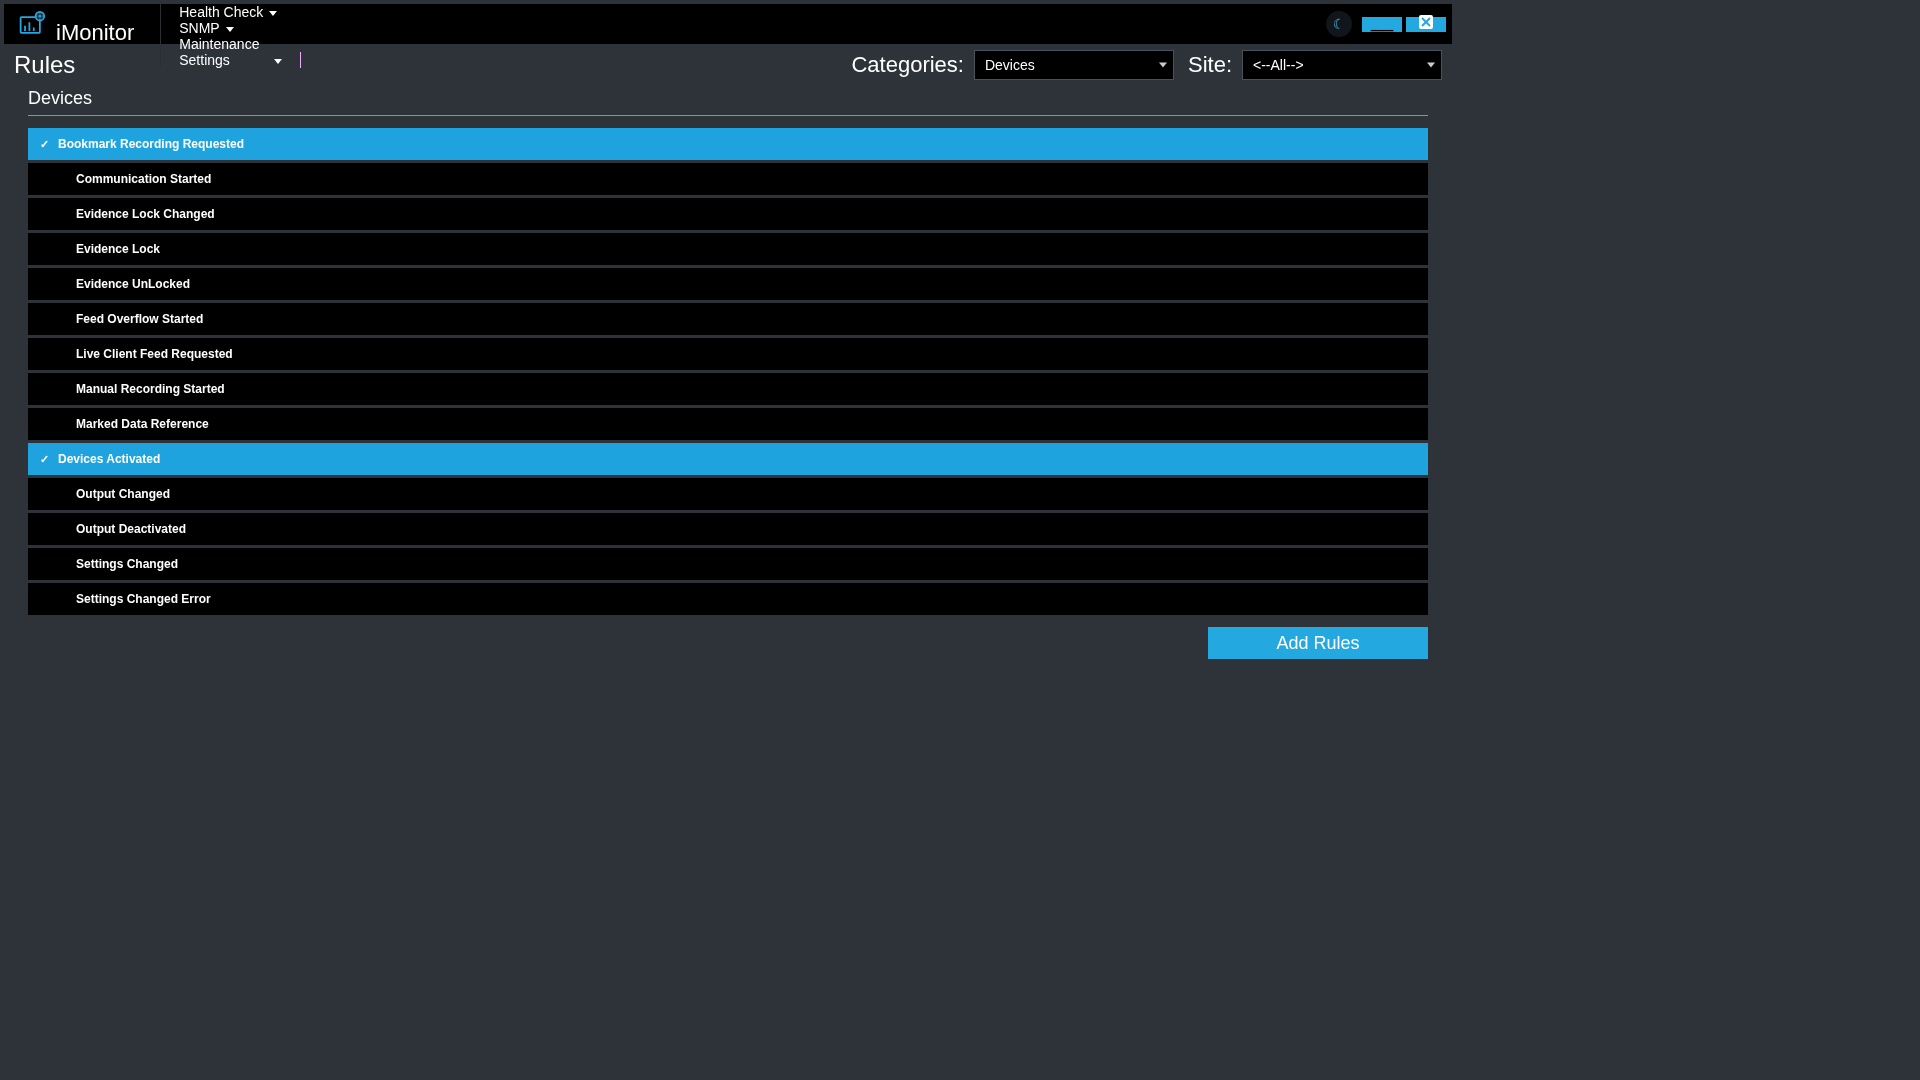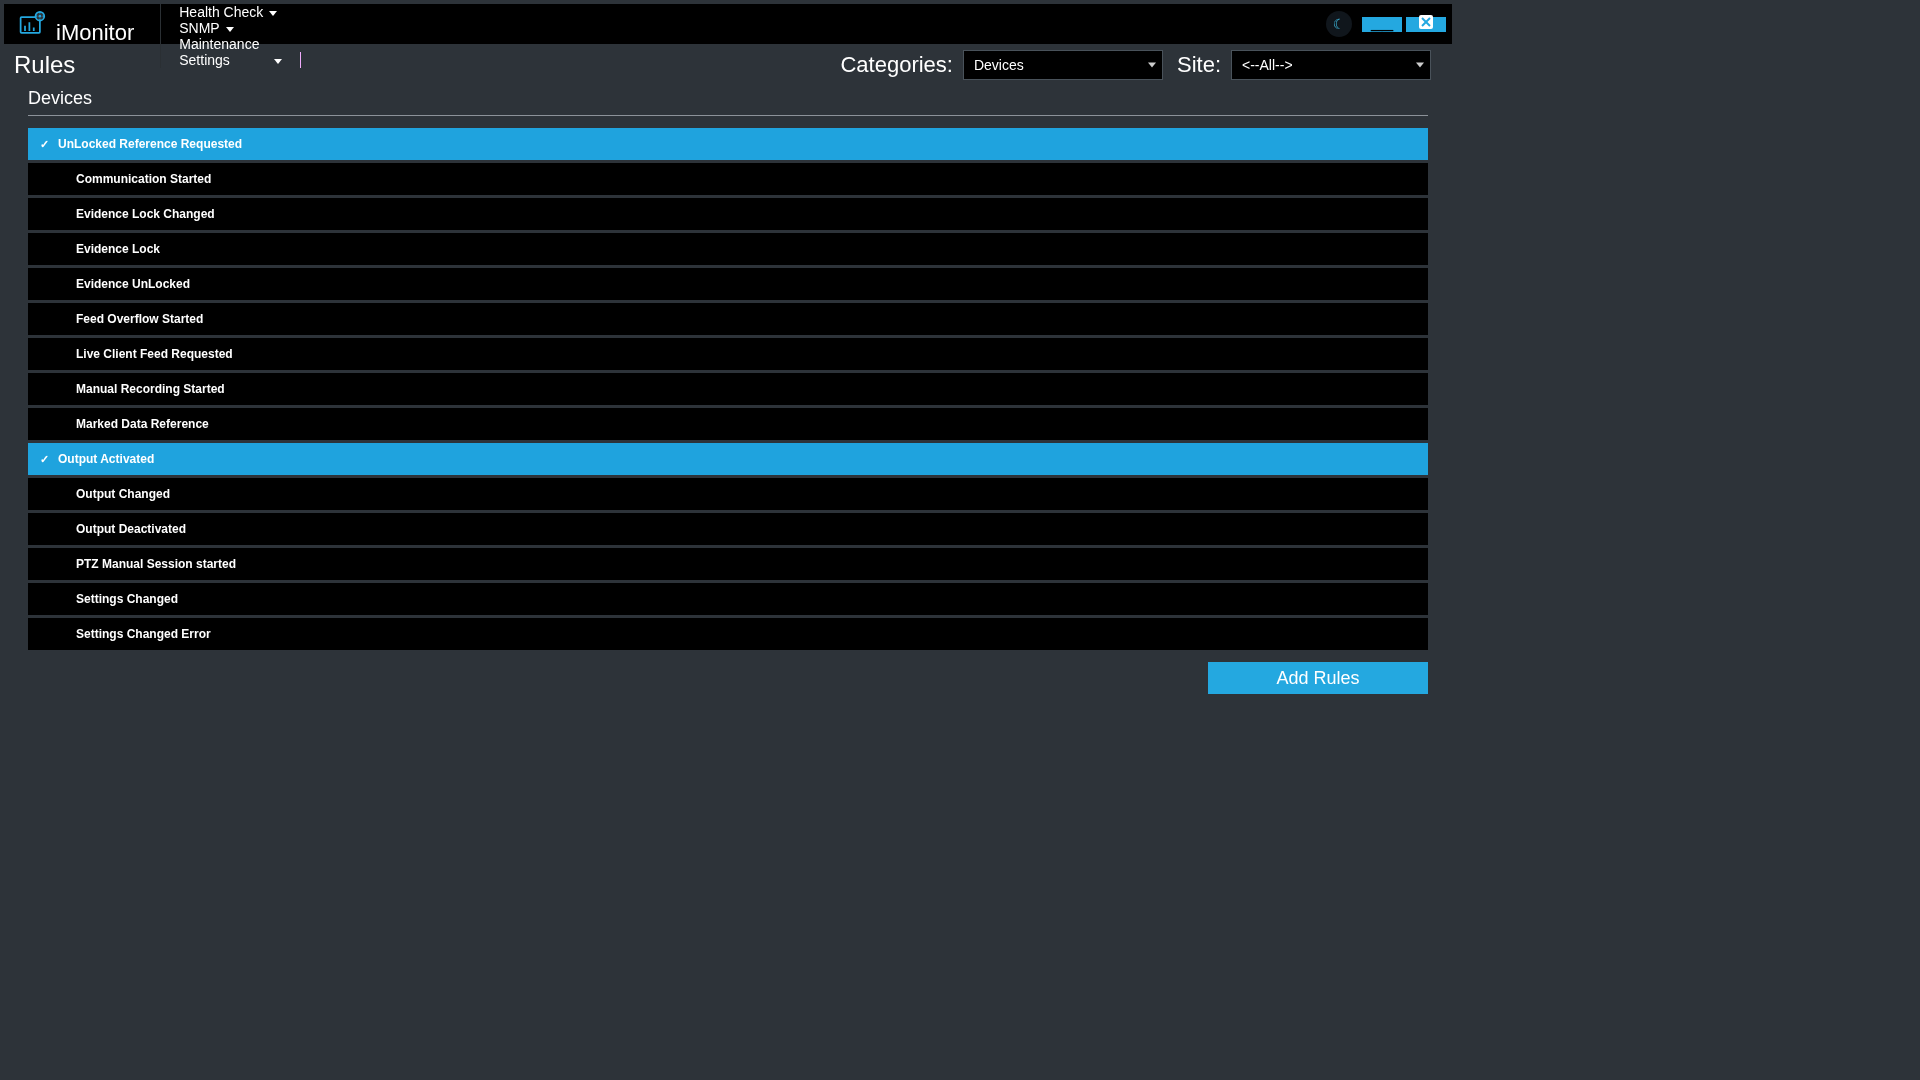--- a/index.html
+++ b/index.html
@@ -84,21 +84,21 @@
     position: relative;
     background: #000;
     border: 1px solid #49525a;
     height: 30px;
     display: flex; align-items: center;
     padding: 0 22px 0 10px;
     font-size: 14px;
     color: #fff;
     margin-right: 14px;
   }
-  .select-wrap:last-child { margin-right: 11px; }
+  .select-wrap:last-child { margin-right: 0; }
   .select-cat { width: 200px; }
   .select-site { width: 200px; }
   .select-arrow {
     position: absolute; right: 6px; top: 50%; transform: translateY(-50%);
     width:0;height:0;
     border-left:4px solid transparent;border-right:4px solid transparent;border-top:5px solid #ccc;
   }
   
   .section {
     padding: 4px 28px 0 28px;
@@ -208,21 +208,21 @@
     <span>&lt;--All--&gt;</span>
     <span class="select-arrow"></span>
   </div>
 </div>
 
 <div class="section">
   <div class="section-title">Devices</div>
   <div class="rules-list" id="rules-list">
       <div class="rule-row selected">
         <span class="check">✓</span>
-        <span>UnLocked Reference Requested</span>
+        <span>Bookmark Recording Requested</span>
       </div>
       <div class="rule-row">
         <span class="check">✓</span>
         <span class="rule-label-offset">Communication Started</span>
       </div>
       <div class="rule-row">
         <span class="check">✓</span>
         <span class="rule-label-offset">Evidence Lock Changed</span>
       </div>
       <div class="rule-row">
@@ -244,33 +244,29 @@
       <div class="rule-row">
         <span class="check">✓</span>
         <span class="rule-label-offset">Manual Recording Started</span>
       </div>
       <div class="rule-row">
         <span class="check">✓</span>
         <span class="rule-label-offset">Marked Data Reference</span>
       </div>
       <div class="rule-row selected">
         <span class="check">✓</span>
-        <span>Output Activated</span>
+        <span>Devices Activated</span>
       </div>
       <div class="rule-row">
         <span class="check">✓</span>
         <span class="rule-label-offset">Output Changed</span>
       </div>
       <div class="rule-row">
         <span class="check">✓</span>
         <span class="rule-label-offset">Output Deactivated</span>
-      </div>
-      <div class="rule-row">
-        <span class="check">✓</span>
-        <span class="rule-label-offset">PTZ Manual Session started</span>
       </div>
       <div class="rule-row">
         <span class="check">✓</span>
         <span class="rule-label-offset">Settings Changed</span>
       </div>
       <div class="rule-row">
         <span class="check">✓</span>
         <span class="rule-label-offset">Settings Changed Error</span>
       </div>
     </div>

